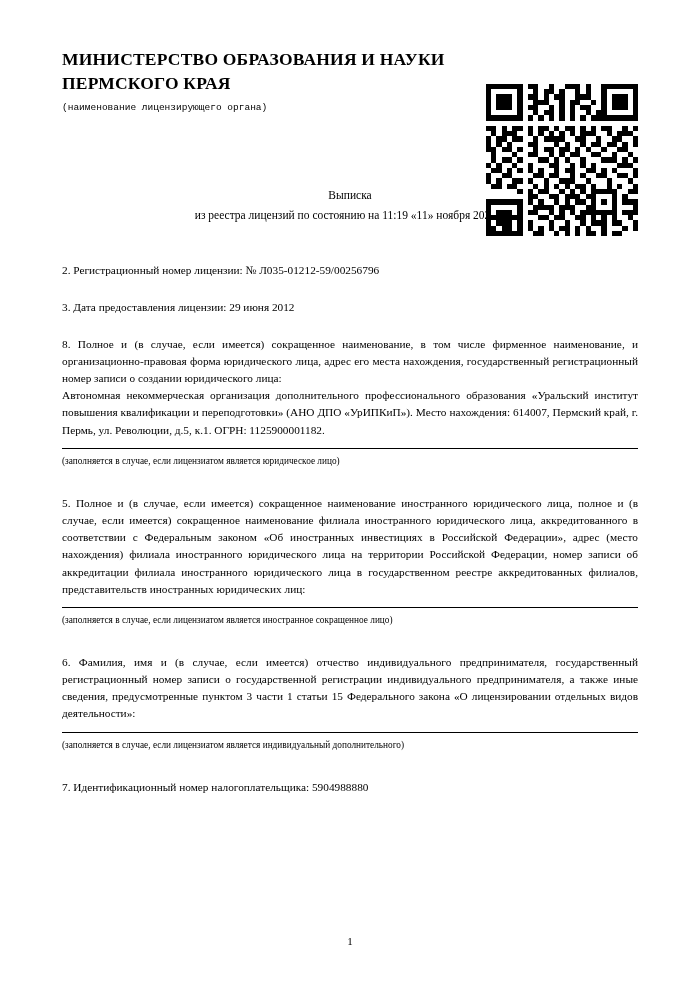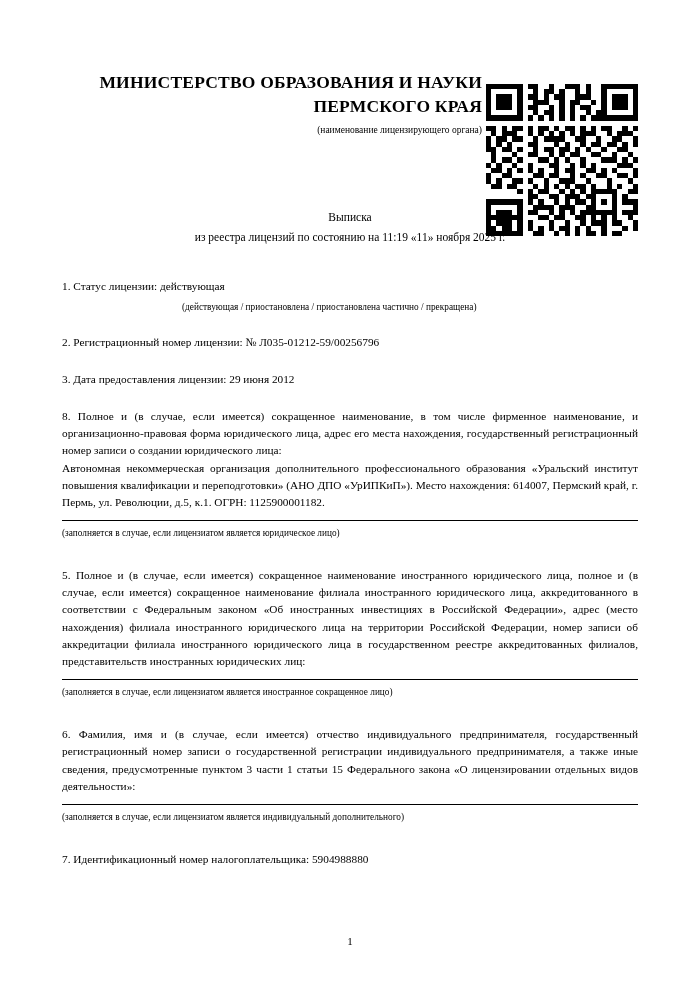--- a/index.html
+++ b/index.html
@@ -28,36 +28,36 @@
     position: absolute;
     top: 84px;
     right: 62px;
     width: 152px;
     height: 152px;
   }
   .qr-wrap svg { display: block; }
 
   
   .header {
-    padding-top: 71px;
-    text-align: right;
+    padding-top: 48px;
+    text-align: left;
     width: 420px;
     margin-left: 0;
   }
   .header h1 {
     font-size: 17.5px;
     font-weight: bold;
     line-height: 1.35;
     margin: 0;
     letter-spacing: .2px;
   }
   .header .sub {
     font-size: 9.5px;
     margin-top: 7px;
-    font-family: Liberation Serif, serif;
+    font-family: Liberation Mono, monospace;
   }
 
   
   .doc-title {
     margin-top: 72px;
     text-align: center;
     font-size: 11.5px;
     line-height: 1.75;
   }
 
@@ -366,24 +366,20 @@
     <div class="sub">(наименование лицензирующего органа)</div>
   </div>
 
   <div class="doc-title">
     <div>Выписка</div>
     <div>из реестра лицензий по состоянию на 11:19 «11» ноября 2025 г.</div>
   </div>
 
   <div class="sections">
 
-    <div class="sec">
-      <p class="nj">1. Статус лицензии: действующая</p>
-      <div class="note left-ind">(действующая / приостановлена / приостановлена частично / прекращена)</div>
-    </div>
 
     <div class="gap-sm"></div>
 
     <div class="sec">
       <p class="nj">2. Регистрационный номер лицензии: № Л035-01212-59/00256796</p>
     </div>
 
     <div class="gap-sm"></div>
 
     <div class="sec">

